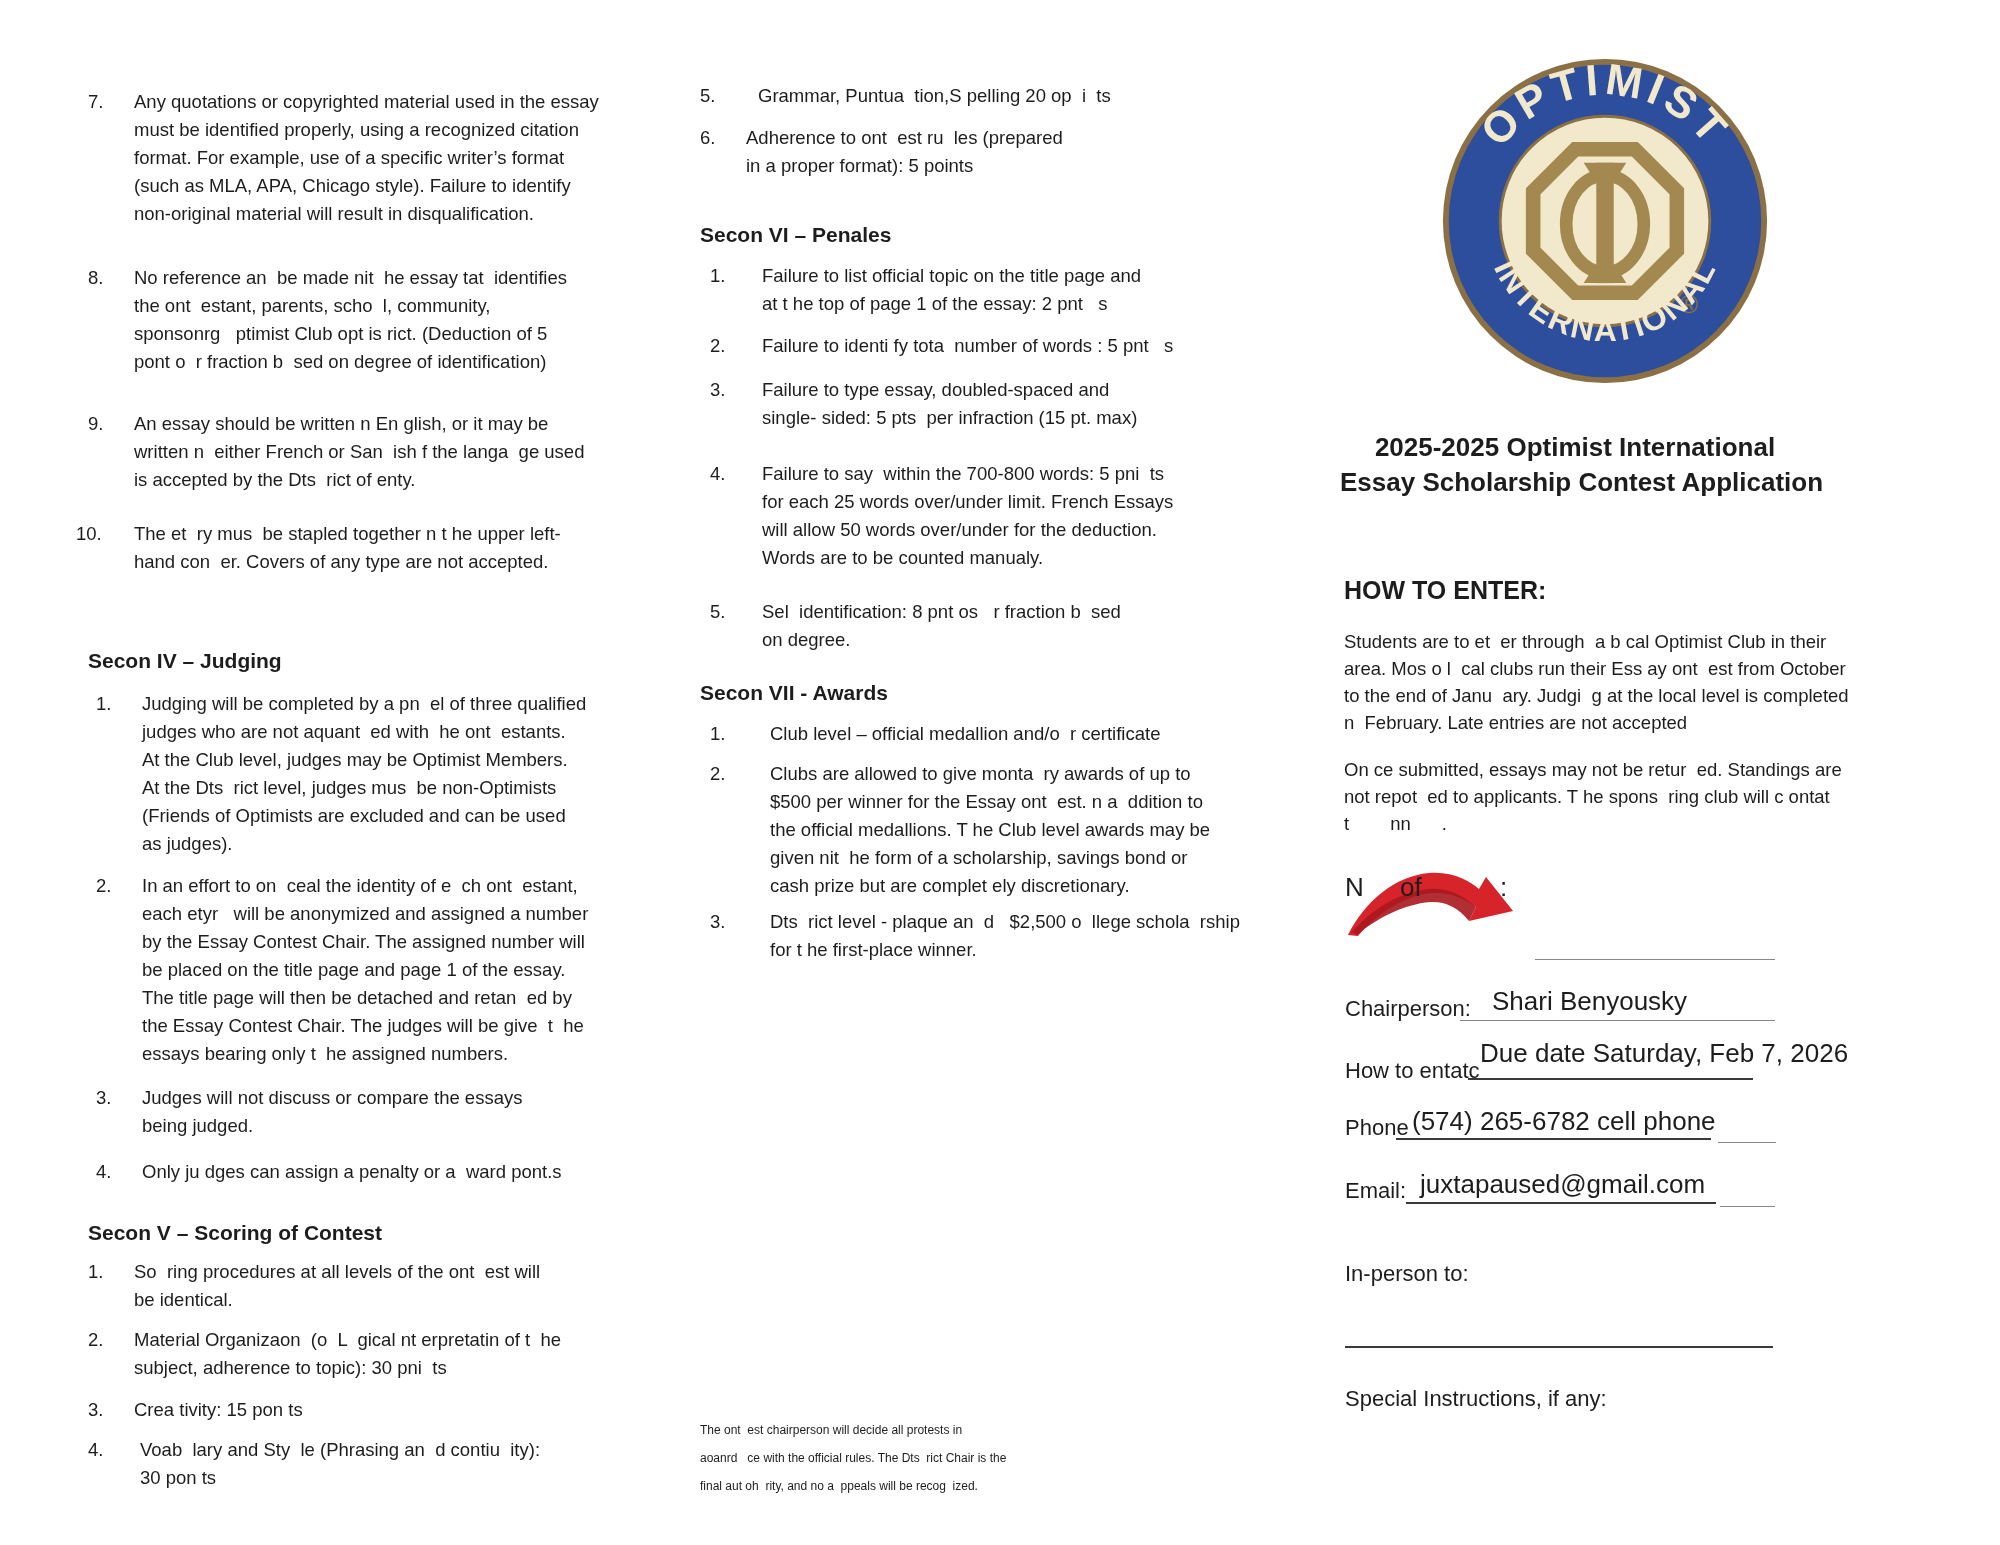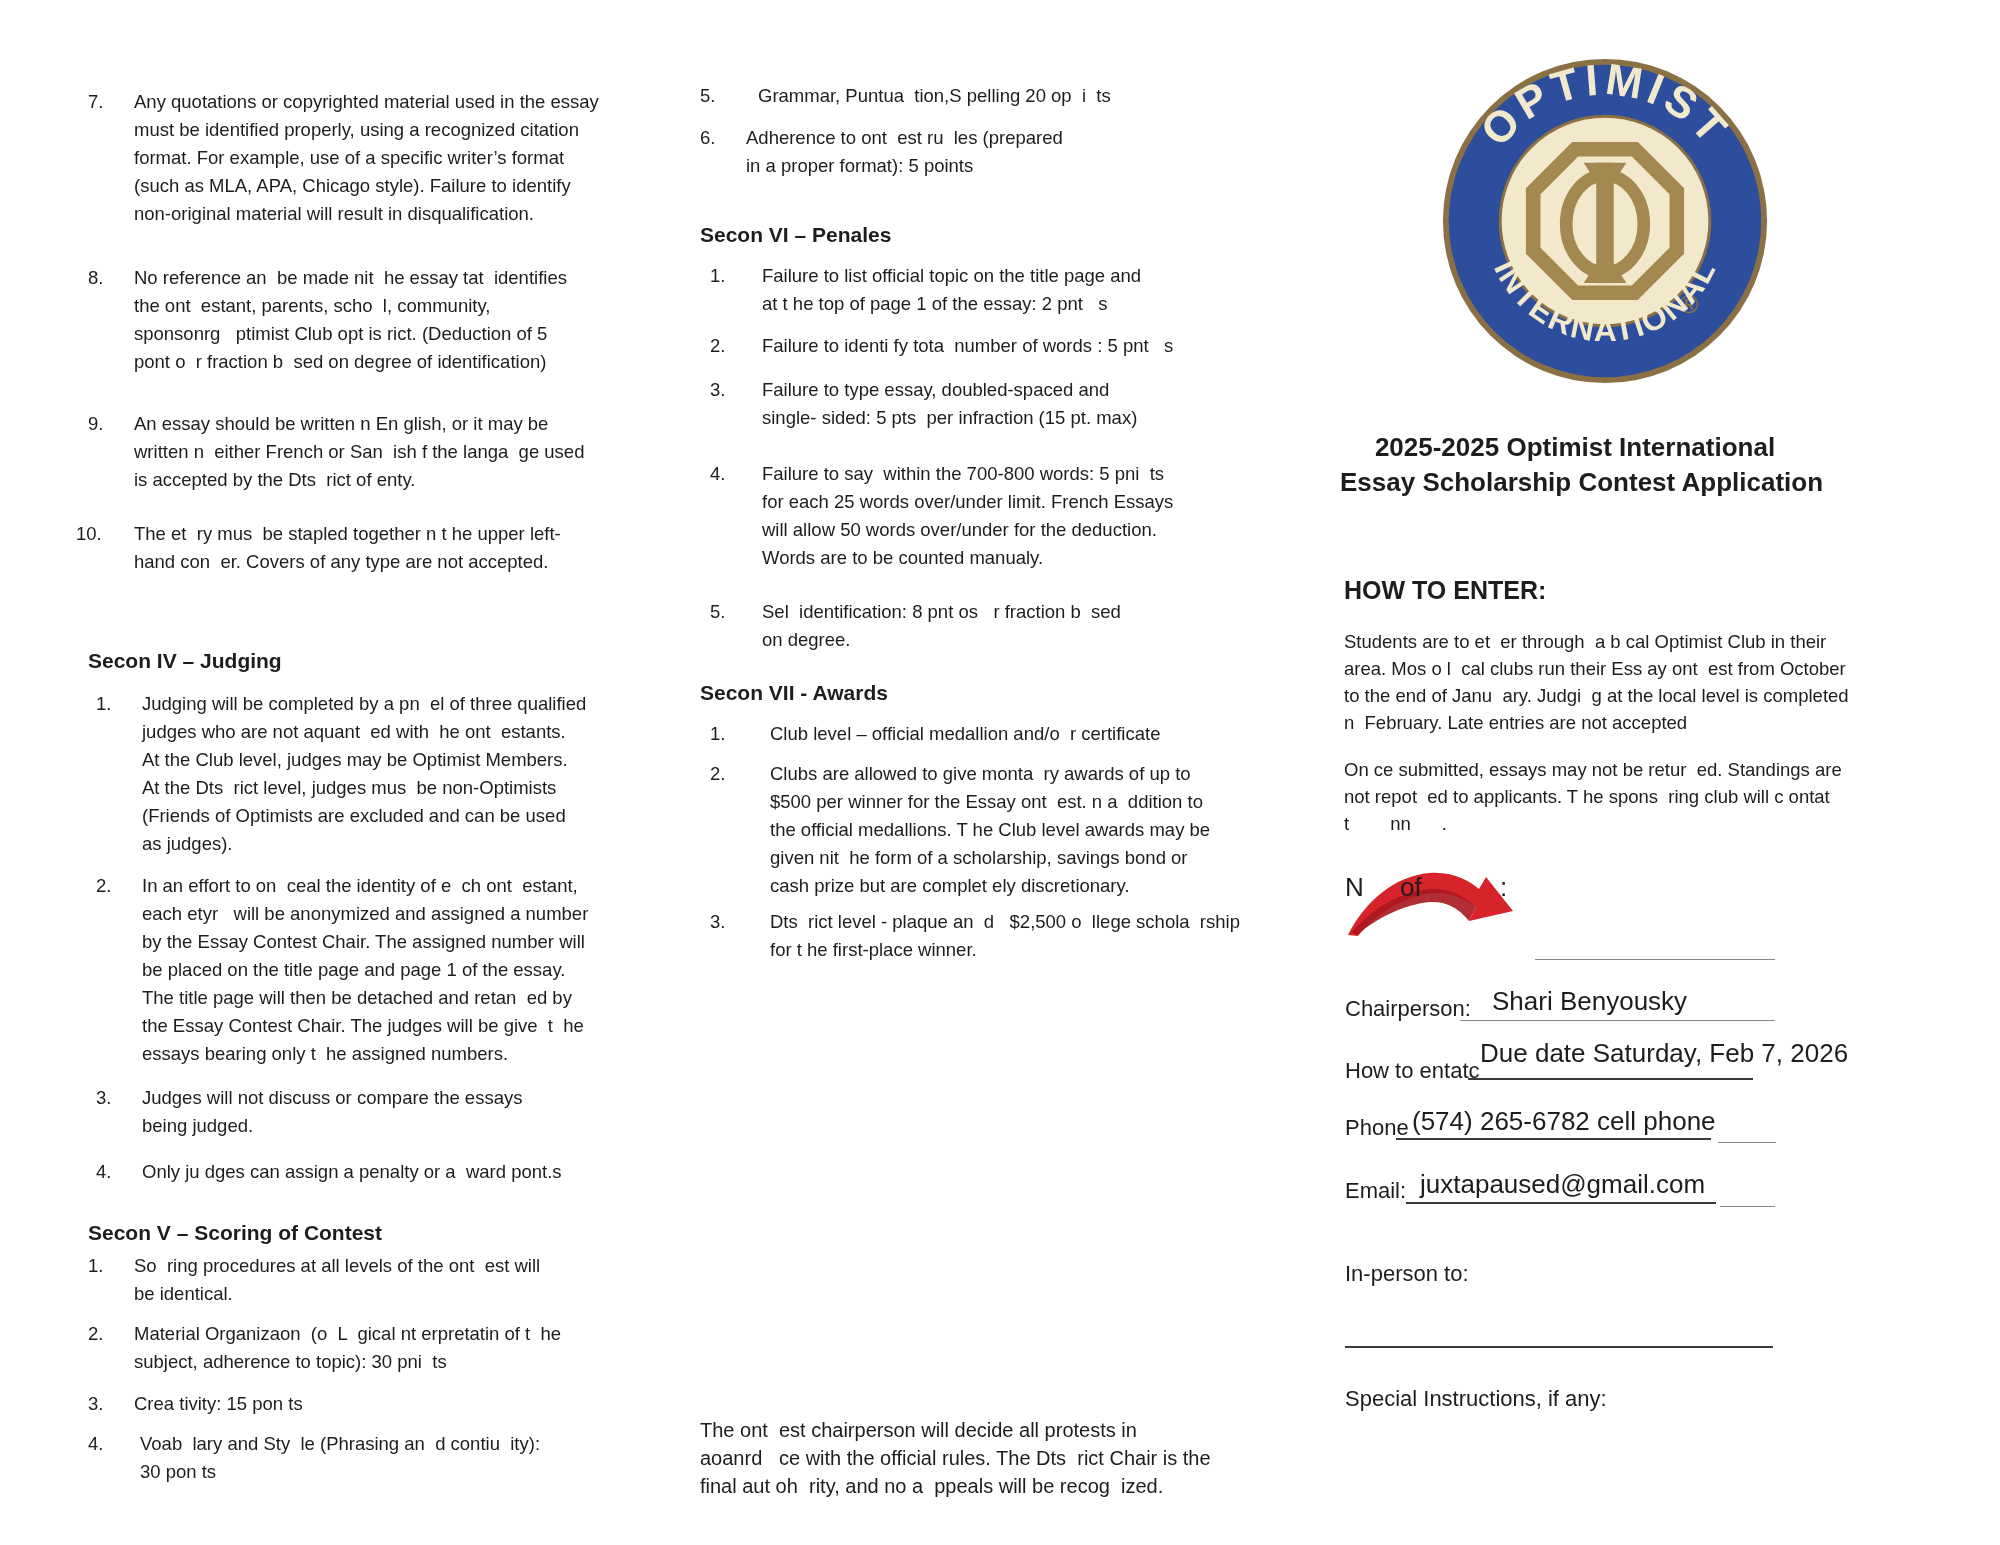--- a/index.html
+++ b/index.html
@@ -9,21 +9,21 @@
   }
   .col{position:absolute;}
   #col1{left:88px;top:88px;width:616px;}
   #col2{left:700px;top:82px;width:600px;}
   #col3{left:1340px;top:52px;width:578px;}
   .li{display:flex;}
   .num{width:46px;flex:none;font-size:18.5px;line-height:28px;}
   .txt{font-size:18.5px;line-height:28px;}
   .pre{white-space:pre-wrap;}
   .sec-heading{font-size:21px;font-weight:bold;line-height:30px;}
-  .footer-note{position:absolute;left:700px;top:1416px;width:568px;font-size:20px;line-height:28px;}
+  .footer-note{position:absolute;left:700px;top:1416px;width:568px;font-size:12px;line-height:28px;}
   
   .abs{position:absolute;}
   .doc-title{font-size:26px;font-weight:bold;line-height:35px;text-align:center;white-space:pre;}
   .how-heading{font-size:25px;font-weight:bold;}
   .r-para{font-size:18.5px;line-height:27px;}
   .f-label{font-size:22px;}
   .f-value{font-size:26px;white-space:pre;}
   .club-token{font-size:26px;}
   .line{border-top:1px solid #888;height:0;}
   .line2{border-top:2px solid #3a3a3a;height:0;}
@@ -83,21 +83,21 @@
   <div class="li" style="margin-bottom:18px">
     <div class="num" style="padding-left:8px">3.</div>
     <div class="txt pre">Judges will not discuss or compare the essays
 being judged.</div>
   </div>
   <div class="li">
     <div class="num" style="padding-left:8px">4.</div>
     <div class="txt pre">Only ju dges can assign a penalty or a  ward pont.s</div>
   </div>
 
-  <div class="sec-heading" style="margin:32px 0 4px 0">Secon V – Scoring of Contest</div>
+  <div class="sec-heading" style="margin:32px 0 10px 0">Secon V – Scoring of Contest</div>
   <div class="li" style="margin-bottom:12px">
     <div class="num">1.</div>
     <div class="txt pre">So  ring procedures at all levels of the ont  est will
 be identical.</div>
   </div>
   <div class="li" style="margin-bottom:14px">
     <div class="num">2.</div>
     <div class="txt pre">Material Organizaon  (o  L  gical nt erpretatin of t  he
 subject, adherence to topic): 30 pni  ts</div>
   </div>

